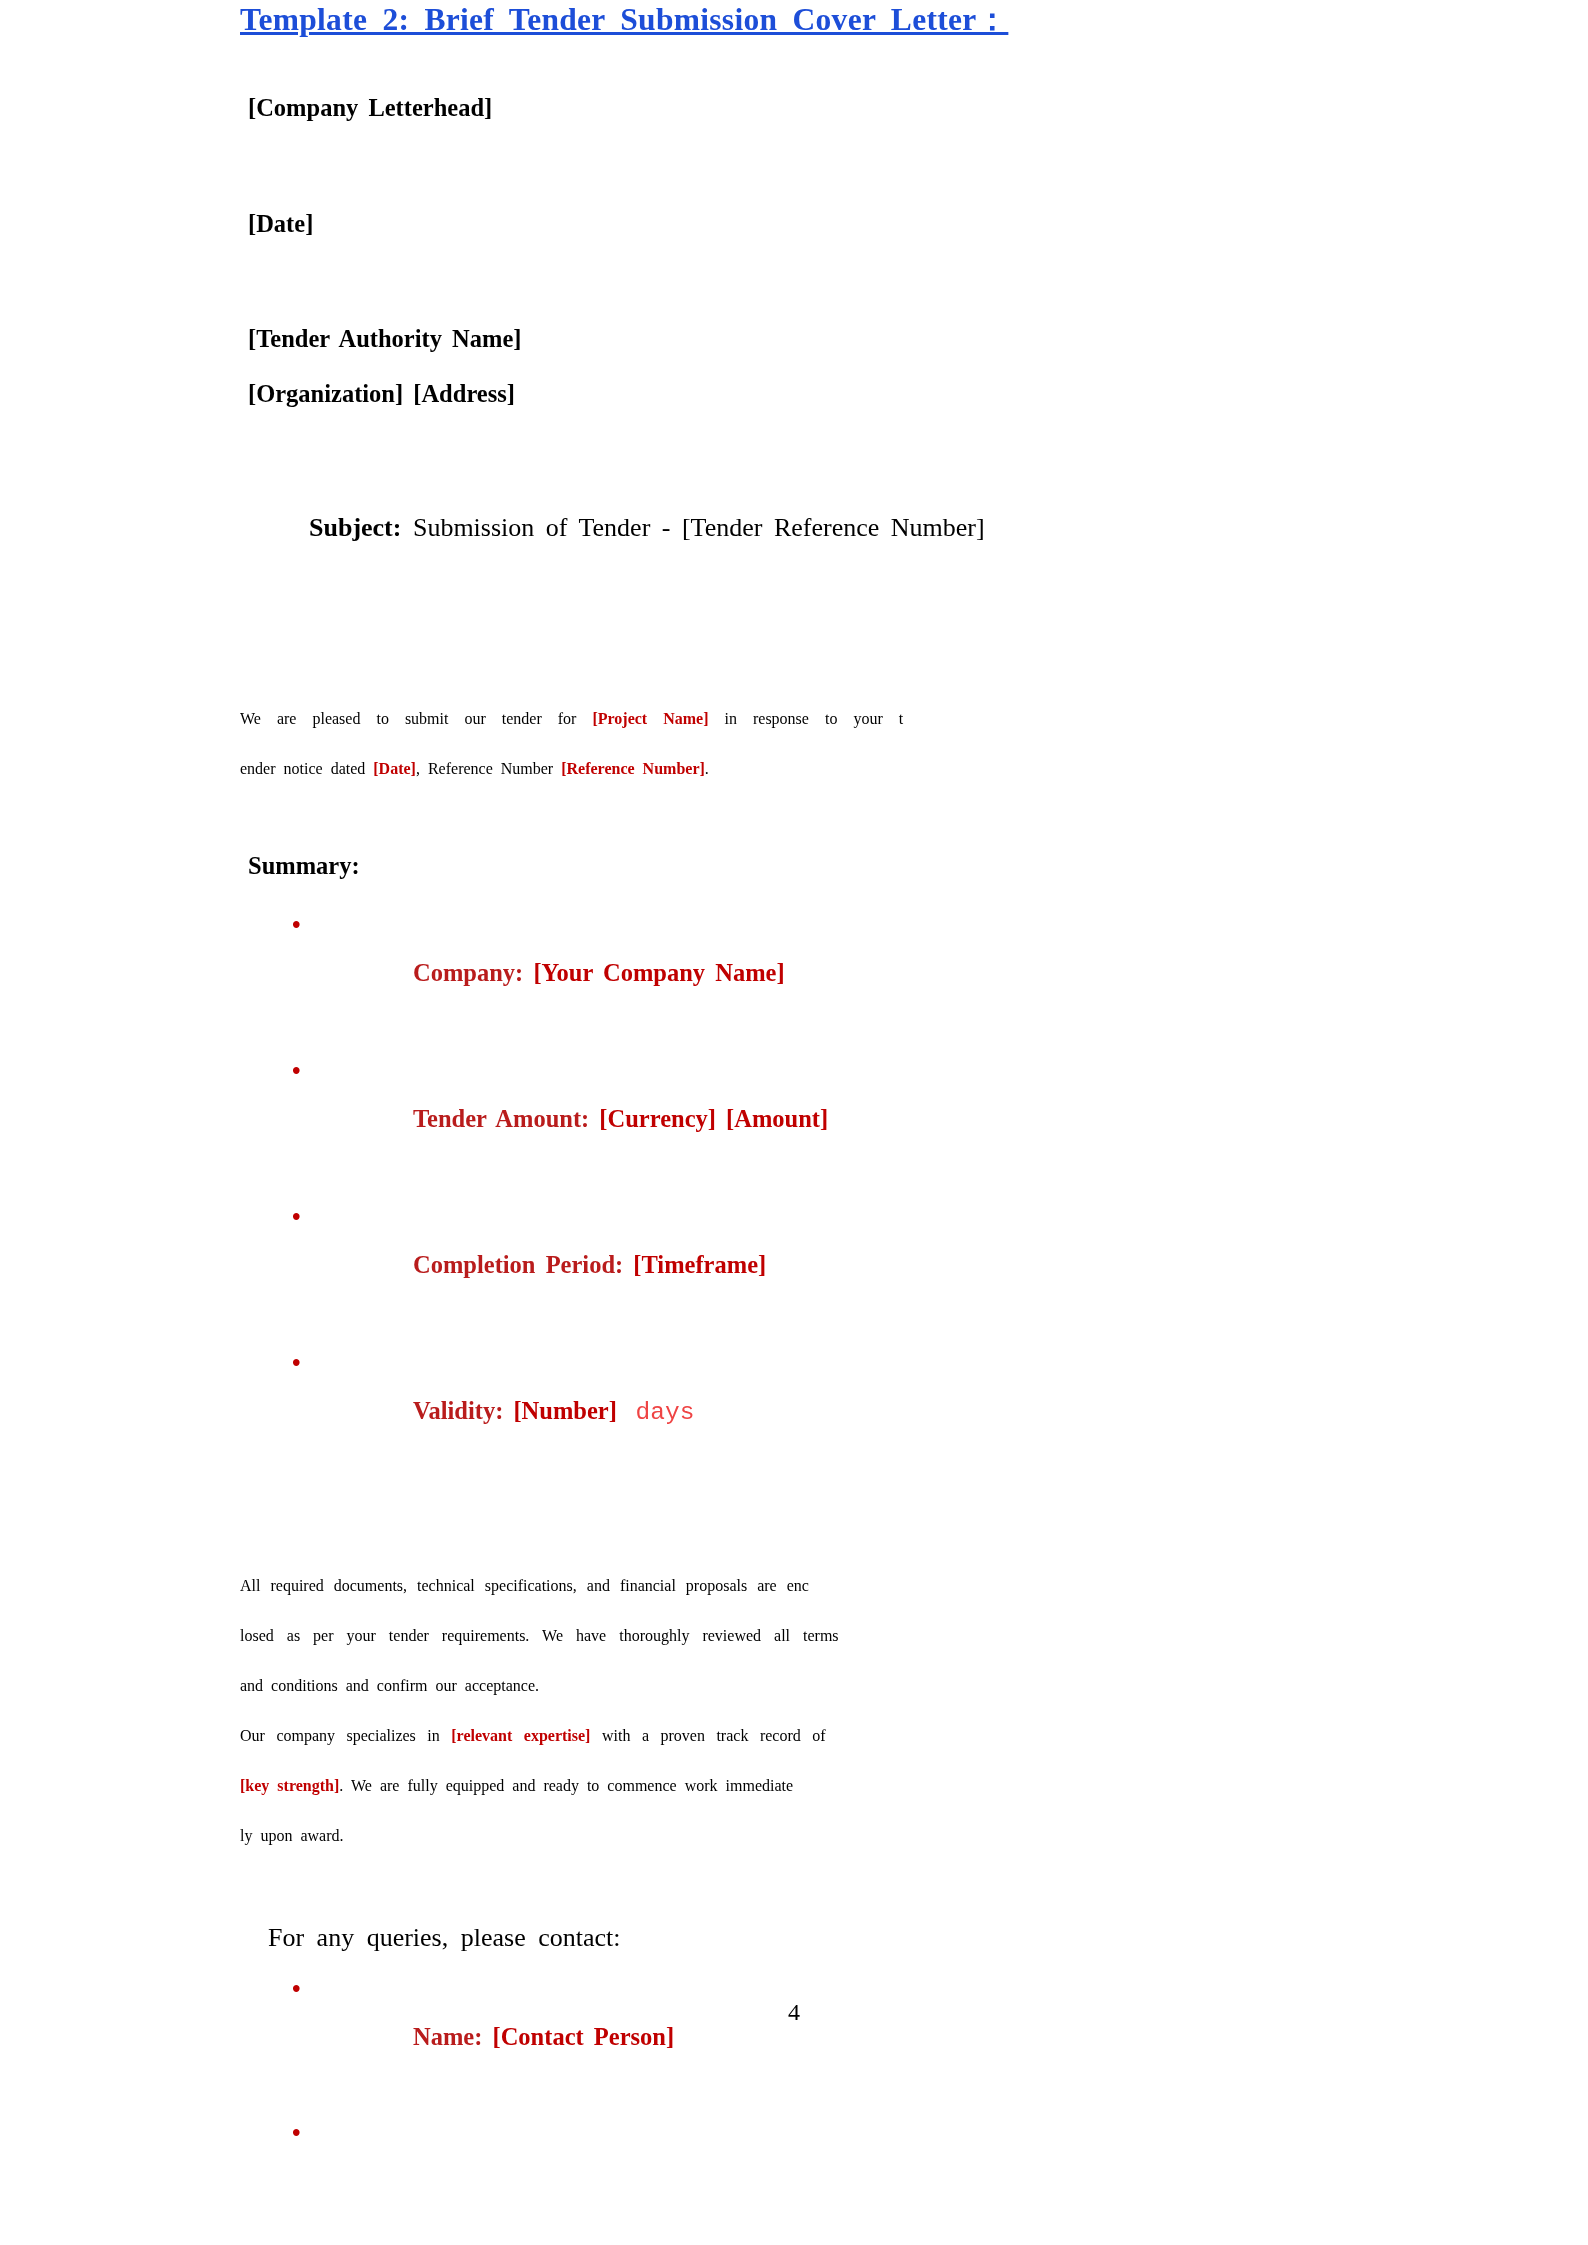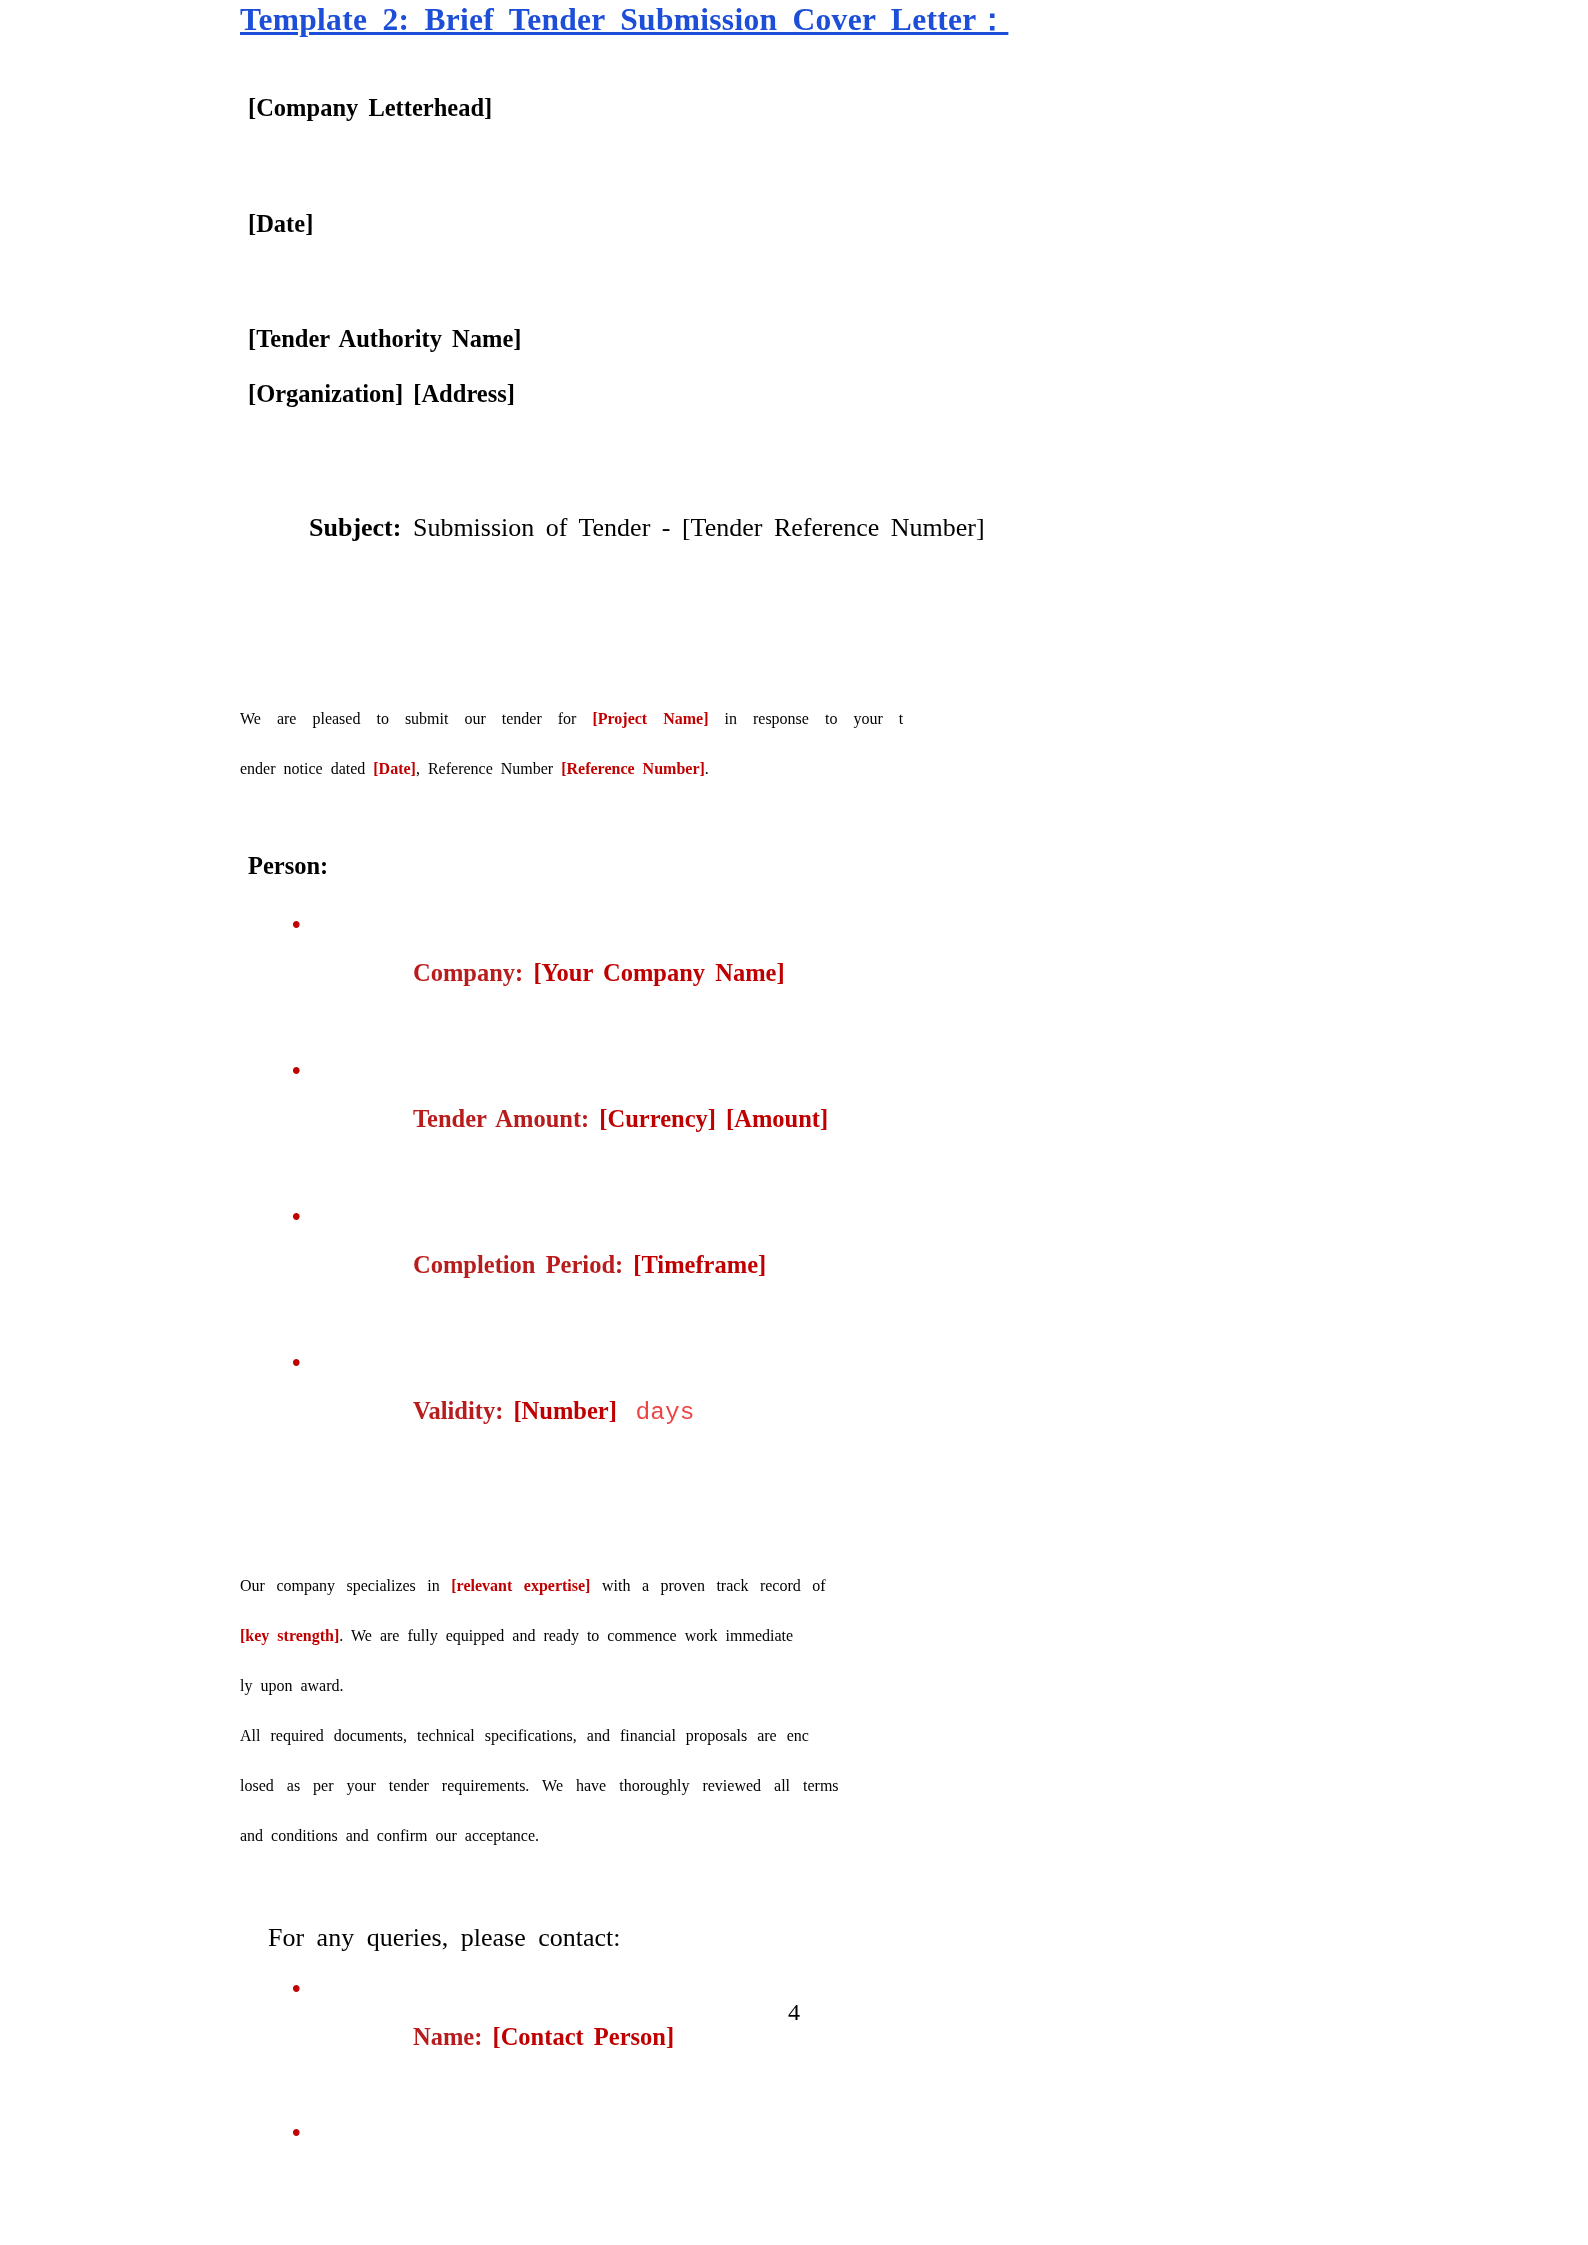--- a/index.html
+++ b/index.html
@@ -177,54 +177,54 @@
     <div class="gap-xs"></div>
 
     <div class="para">
       <div class="pline j1"><span>We are pleased to submit our tender for </span><span class="red">[Project Name]</span><span> in response to your t</span></div>
       <div class="pline j4"><span>ender notice dated </span><span class="red">[Date]</span><span>, Reference Number </span><span class="red">[Reference Number]</span><span>.</span></div>
     </div>
 
     <div class="gap-md"></div>
     <div class="gap-xs"></div>
 
-    <p class="hdr-line">Person:</p>
+    <p class="hdr-line">Summary:</p>
 
     <div class="gap-xs"></div>
 
     <ul class="bullets">
       <li>
         <span class="bullet-dot">•</span><span class="lbl">Company: </span><span class="red">[Your Company Name]</span><span class="plain"></span>
       </li>
       <li>
         <span class="bullet-dot">•</span><span class="lbl">Tender Amount: </span><span class="red">[Currency] [Amount]</span><span class="plain"></span>
       </li>
       <li>
         <span class="bullet-dot">•</span><span class="lbl">Completion Period: </span><span class="red">[Timeframe]</span><span class="plain"></span>
       </li>
       <li>
         <span class="bullet-dot">•</span><span class="lbl">Validity: </span><span class="red">[Number]</span><span class="plain"> days</span>
       </li>
     </ul>
 
     <div class="gap-md"></div>
     <div class="gap-md"></div>
+
+    <div class="para">
+      <div class="pline j3">All required documents, technical specifications, and financial proposals are enc</div>
+      <div class="pline j5">losed as per your tender requirements. We have thoroughly reviewed all terms</div>
+      <div class="pline jlast">and conditions and confirm our acceptance.</div>
+    </div>
 
     <div class="para">
       <div class="pline j2"><span>Our company specializes in </span><span class="red">[relevant expertise]</span><span> with a proven track record of</span></div>
       <div class="pline j4"><span class="red">[key strength]</span><span>. We are fully equipped and ready to commence work immediate</span></div>
       <div class="pline jlast">ly upon award.</div>
     </div>
 
-    <div class="para">
-      <div class="pline j3">All required documents, technical specifications, and financial proposals are enc</div>
-      <div class="pline j5">losed as per your tender requirements. We have thoroughly reviewed all terms</div>
-      <div class="pline jlast">and conditions and confirm our acceptance.</div>
-    </div>
-
     <div class="gap-md"></div>
     <div class="gap-sm"></div>
 
     <p class="blk" style="word-spacing:6px;white-space:pre;line-height:1;margin-left:28px;">For any queries, please contact:</p>
 
     <div class="gap-xs"></div>
 
     <ul class="bullets">
       <li>
         <span class="bullet-dot">•</span><span class="lbl">Name: </span><span class="red">[Contact Person]</span>

